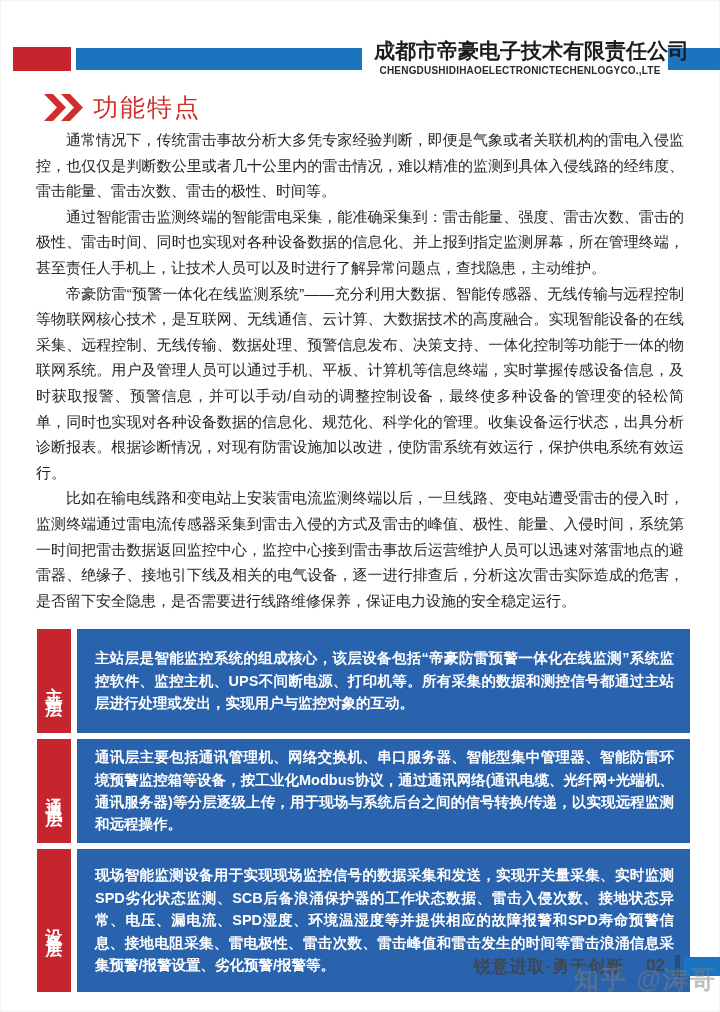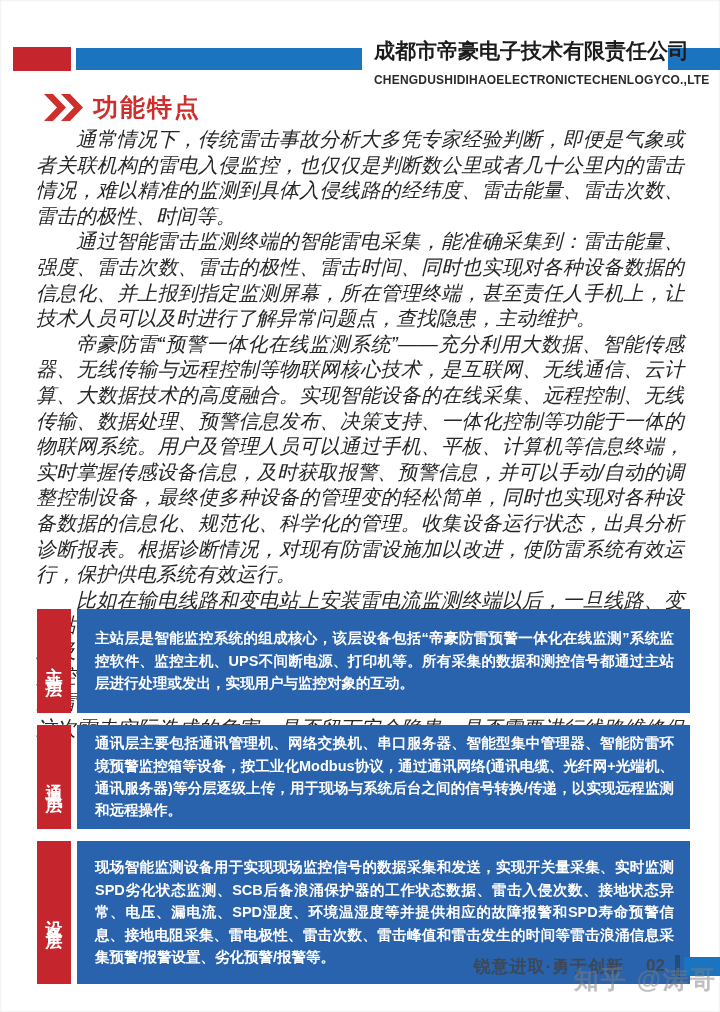--- a/index.html
+++ b/index.html
@@ -14,38 +14,37 @@
     box-shadow: inset 0 0 2px 1px rgba(0,0,0,0.06);
     padding-left: 43px;
   }
 
   
   .hdr-red-block { position: absolute; left: 13px; top: 47px; width: 58px; height: 24px; background: #c5262d; }
   .hdr-blue-bar  { position: absolute; left: 76px; top: 48px; width: 286px; height: 22px; background: #1b74bf; }
   .hdr-blue-bar-right { position: absolute; right: 0; top: 48px; width: 52px; height: 22px; background: #1b74bf; }
   .company { position: absolute; right: 54px; top: 37px; width: 292px; text-align: center; }
   .company-cn { font-size: 21px; font-weight: bold; color: #1c1c1c; letter-spacing: 0px; white-space: nowrap; }
-  .company-en { font-size: 12px; font-weight: bold; color: #2a2a2a; letter-spacing: 0.2px; white-space: nowrap; margin-top: 8px; }
+  .company-en { font-size: 10px; font-weight: bold; color: #2a2a2a; letter-spacing: 0.2px; white-space: nowrap; margin-top: 0; }
 
   
   .section-title { position: absolute; left: 44px; top: 91px; display: flex; align-items: center; gap: 9px; }
   .chevrons { display: block; }
-  .section-title-text { font-size: 25px; font-weight: bold; color: #cf2f2c; letter-spacing: 2px; }
+  .section-title-text { font-size: 25px; font-weight: normal; color: #cf2f2c; letter-spacing: 2px; }
 
   
   .body-text {
     position: absolute; left: 36px; top: 127px; width: 648px;
-    font-size: 20px; line-height: 25.6px; color: #262626;
+    font-size: 15px; line-height: 25.6px; color: #262626;
     text-align: justify;
-    font-style: italic;
   }
   .body-text p { text-indent: 2em; }
 
   
-  .layers { position: absolute; left: 37px; top: 609px; width: 653px; display: flex; flex-direction: column; gap: 12px; }
+  .layers { position: absolute; left: 37px; top: 629px; width: 653px; display: flex; flex-direction: column; gap: 6px; }
   .layer-row { display: flex; gap: 6px; }
   .layer-row.r1 { height: 104px; }
   .layer-row.r2 { height: 104px; border-radius: 25px; }
   .layer-row.r3 { height: 143px; }
   .layer-label {
     width: 34px; flex: 0 0 34px; background: #c5262d;
     display: flex; align-items: center; justify-content: center;
     writing-mode: vertical-rl; text-orientation: upright;
     color: #ffffff; font-size: 17px; font-weight: bold; letter-spacing: 7px;
     padding-top: 7px;

